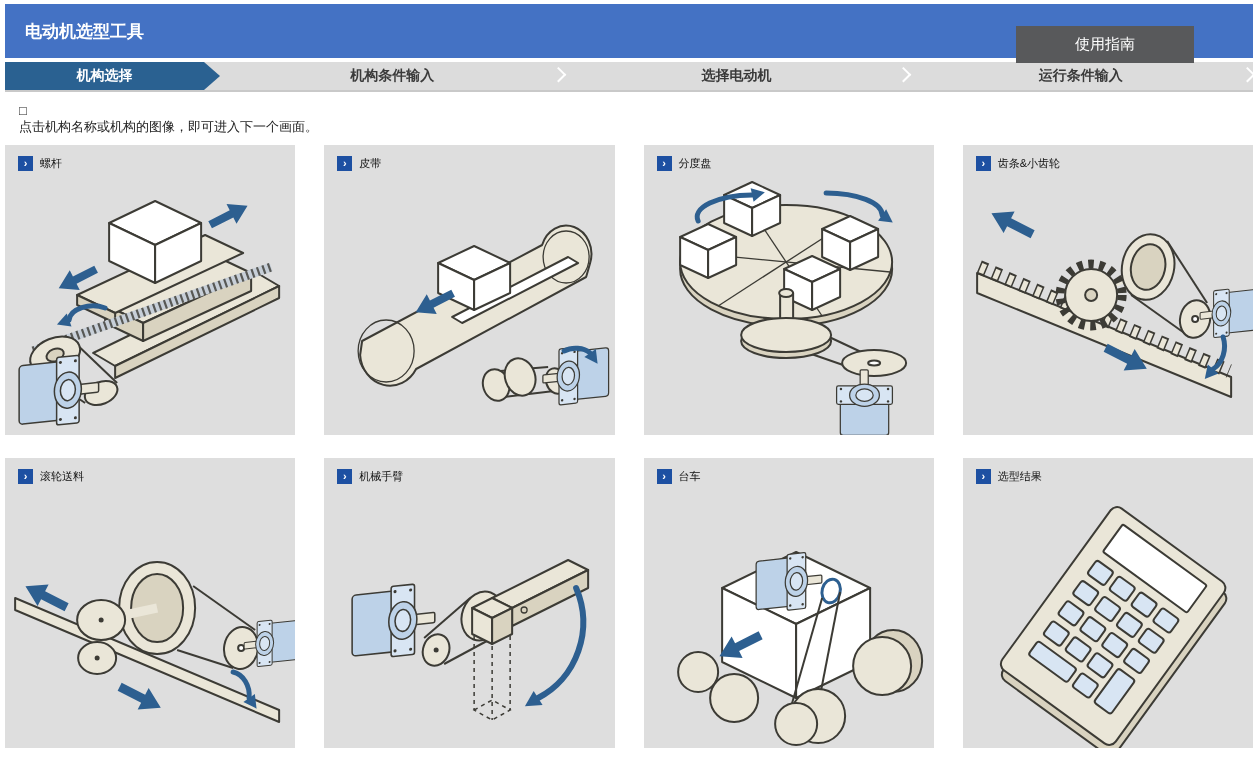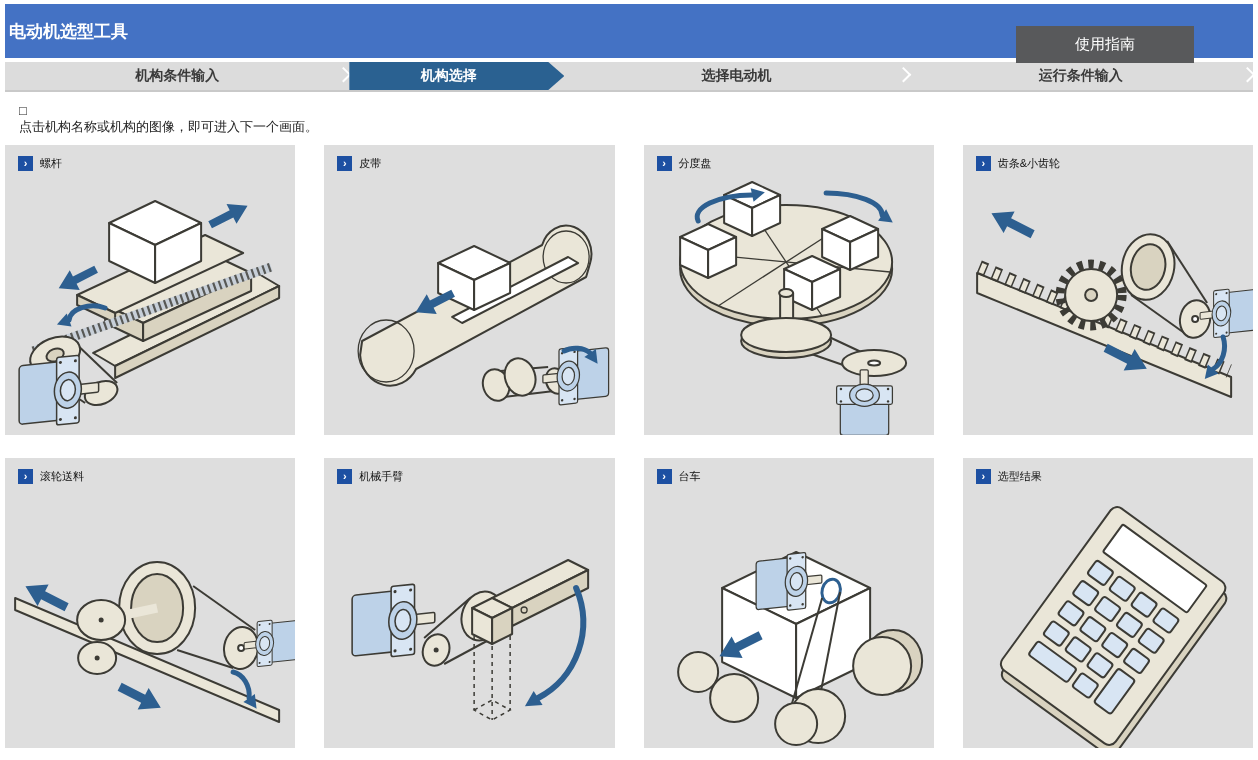--- a/index.html
+++ b/index.html
@@ -8,21 +8,21 @@
     --outline:#3c3b35; --illus_beige:#eae6d8; --illus_beige_dark:#d9d3c0;
     --motor_blue:#d8e5f3; --motor_blue_dark:#bdd2e8; --arrow_blue:#2d5f90;
     --text_dark:#222222;
   }
   *{box-sizing:border-box}
   html,body{margin:0;padding:0}
   body{width:1258px;height:760px;overflow:hidden;background:#fff;
        font-family:"Liberation Sans","DejaVu Sans",sans-serif;color:var(--text_dark)}
   .page{padding:4px 5px 0 5px}
   .header{height:54px;background:var(--header_blue);position:relative;display:flex;align-items:center}
-  .title{color:#fff;font-size:17px;font-weight:bold;margin-left:4px}
+  .title{color:#fff;font-size:17px;font-weight:bold;margin-left:20px}
   .guide-btn{position:absolute;right:59px;top:22px;width:178px;height:37px;background:var(--button_gray);
              color:#fff;font-size:15px;display:flex;align-items:center;justify-content:center;cursor:pointer}
   .steps{display:flex;height:30px;margin-top:4px;background:var(--step_inactive);border-bottom:2px solid #c9c9c9}
   .step{flex:1;display:flex;align-items:center;justify-content:center;font-size:14px;font-weight:bold;
         color:#3a3a3a;position:relative;cursor:pointer}
   .step.active{flex:0 0 215px;background:var(--step_active);color:#fff;
         clip-path:polygon(0 0,calc(100% - 16px) 0,100% 50%,calc(100% - 16px) 100%,0 100%);padding-right:16px}
   .step.sep::after{content:"";position:absolute;right:0;top:50%;width:9px;height:9px;
         border-top:2px solid #fff;border-right:2px solid #fff;transform:translateY(-62%) rotate(45deg)}
   .intro{margin:12px 0 0 14px}
@@ -77,22 +77,22 @@
 </svg>
 
 <div class="page">
 
   <div class="header">
     <div class="title">电动机选型工具</div>
     <div class="guide-btn">使用指南</div>
   </div>
 
   <div class="steps">
+    <div class="step active">机构选择</div>
     <div class="step sep">机构条件输入</div>
-    <div class="step active">机构选择</div>
     <div class="step sep">选择电动机</div>
     <div class="step sep">运行条件输入</div>
   </div>
 
   <div class="intro">
     <div class="marker">□</div>
     <div class="text">点击机构名称或机构的图像，即可进入下一个画面。</div>
   </div>
 
   <div class="grid">

